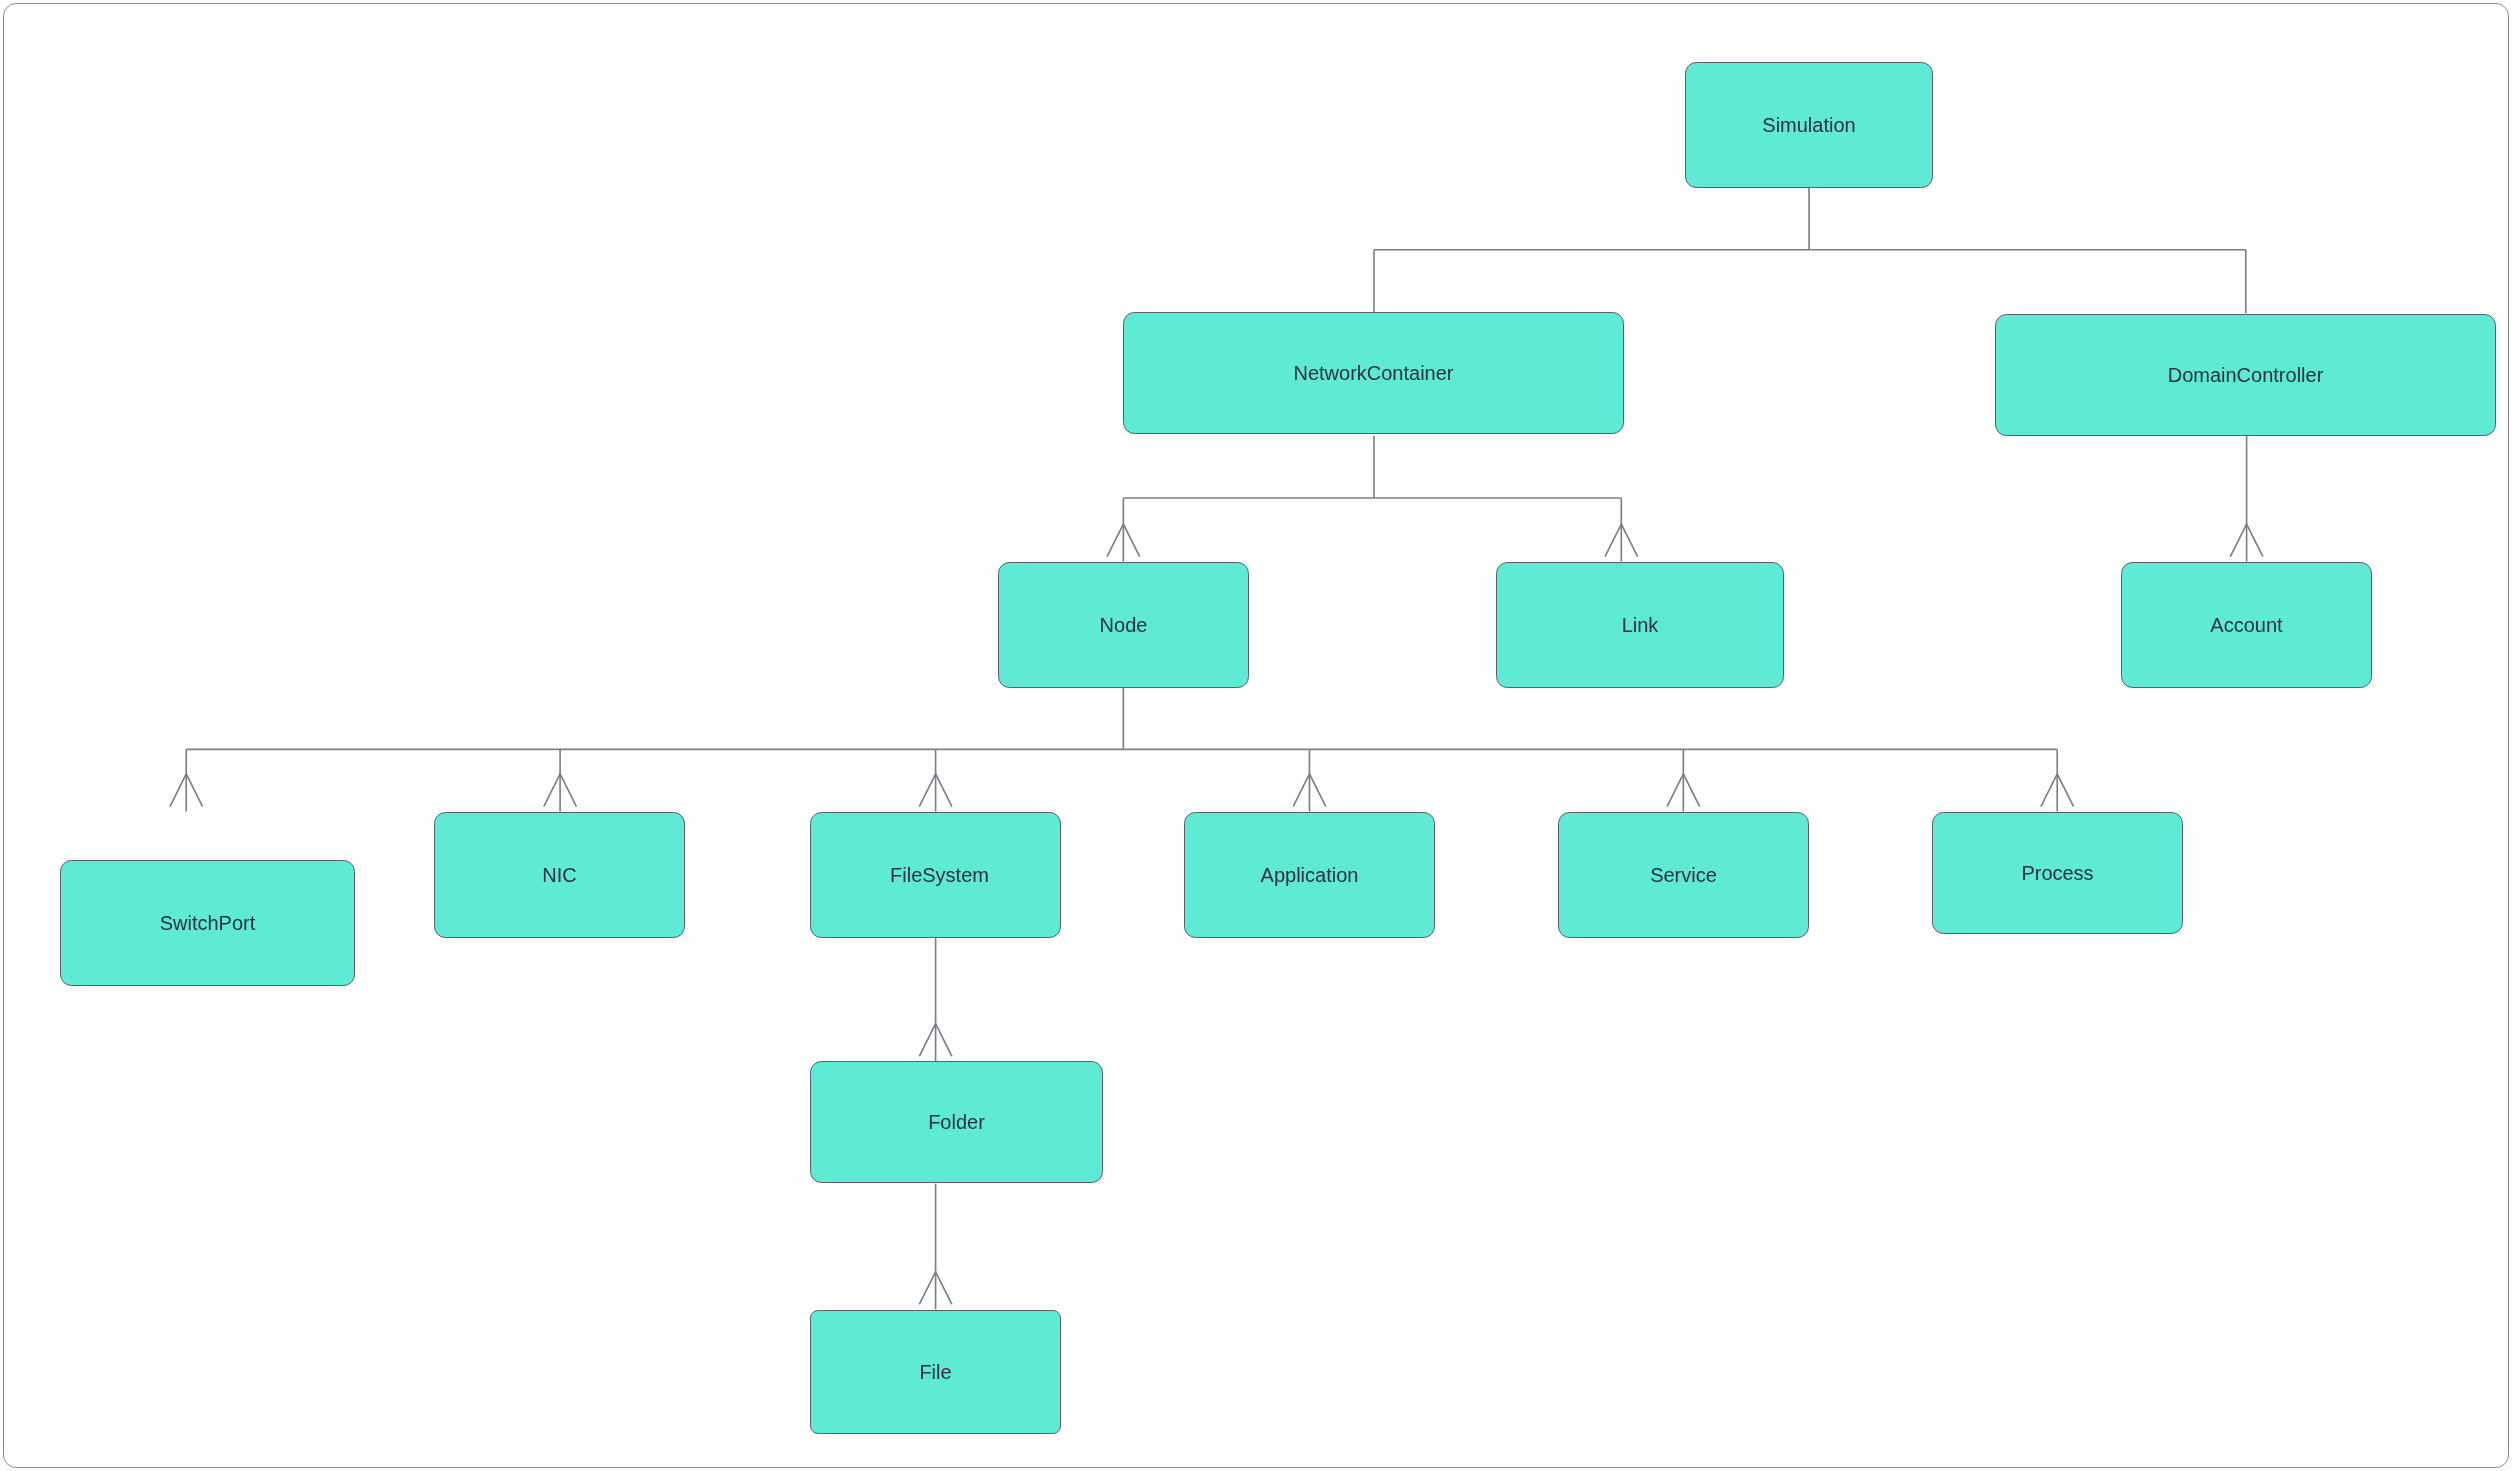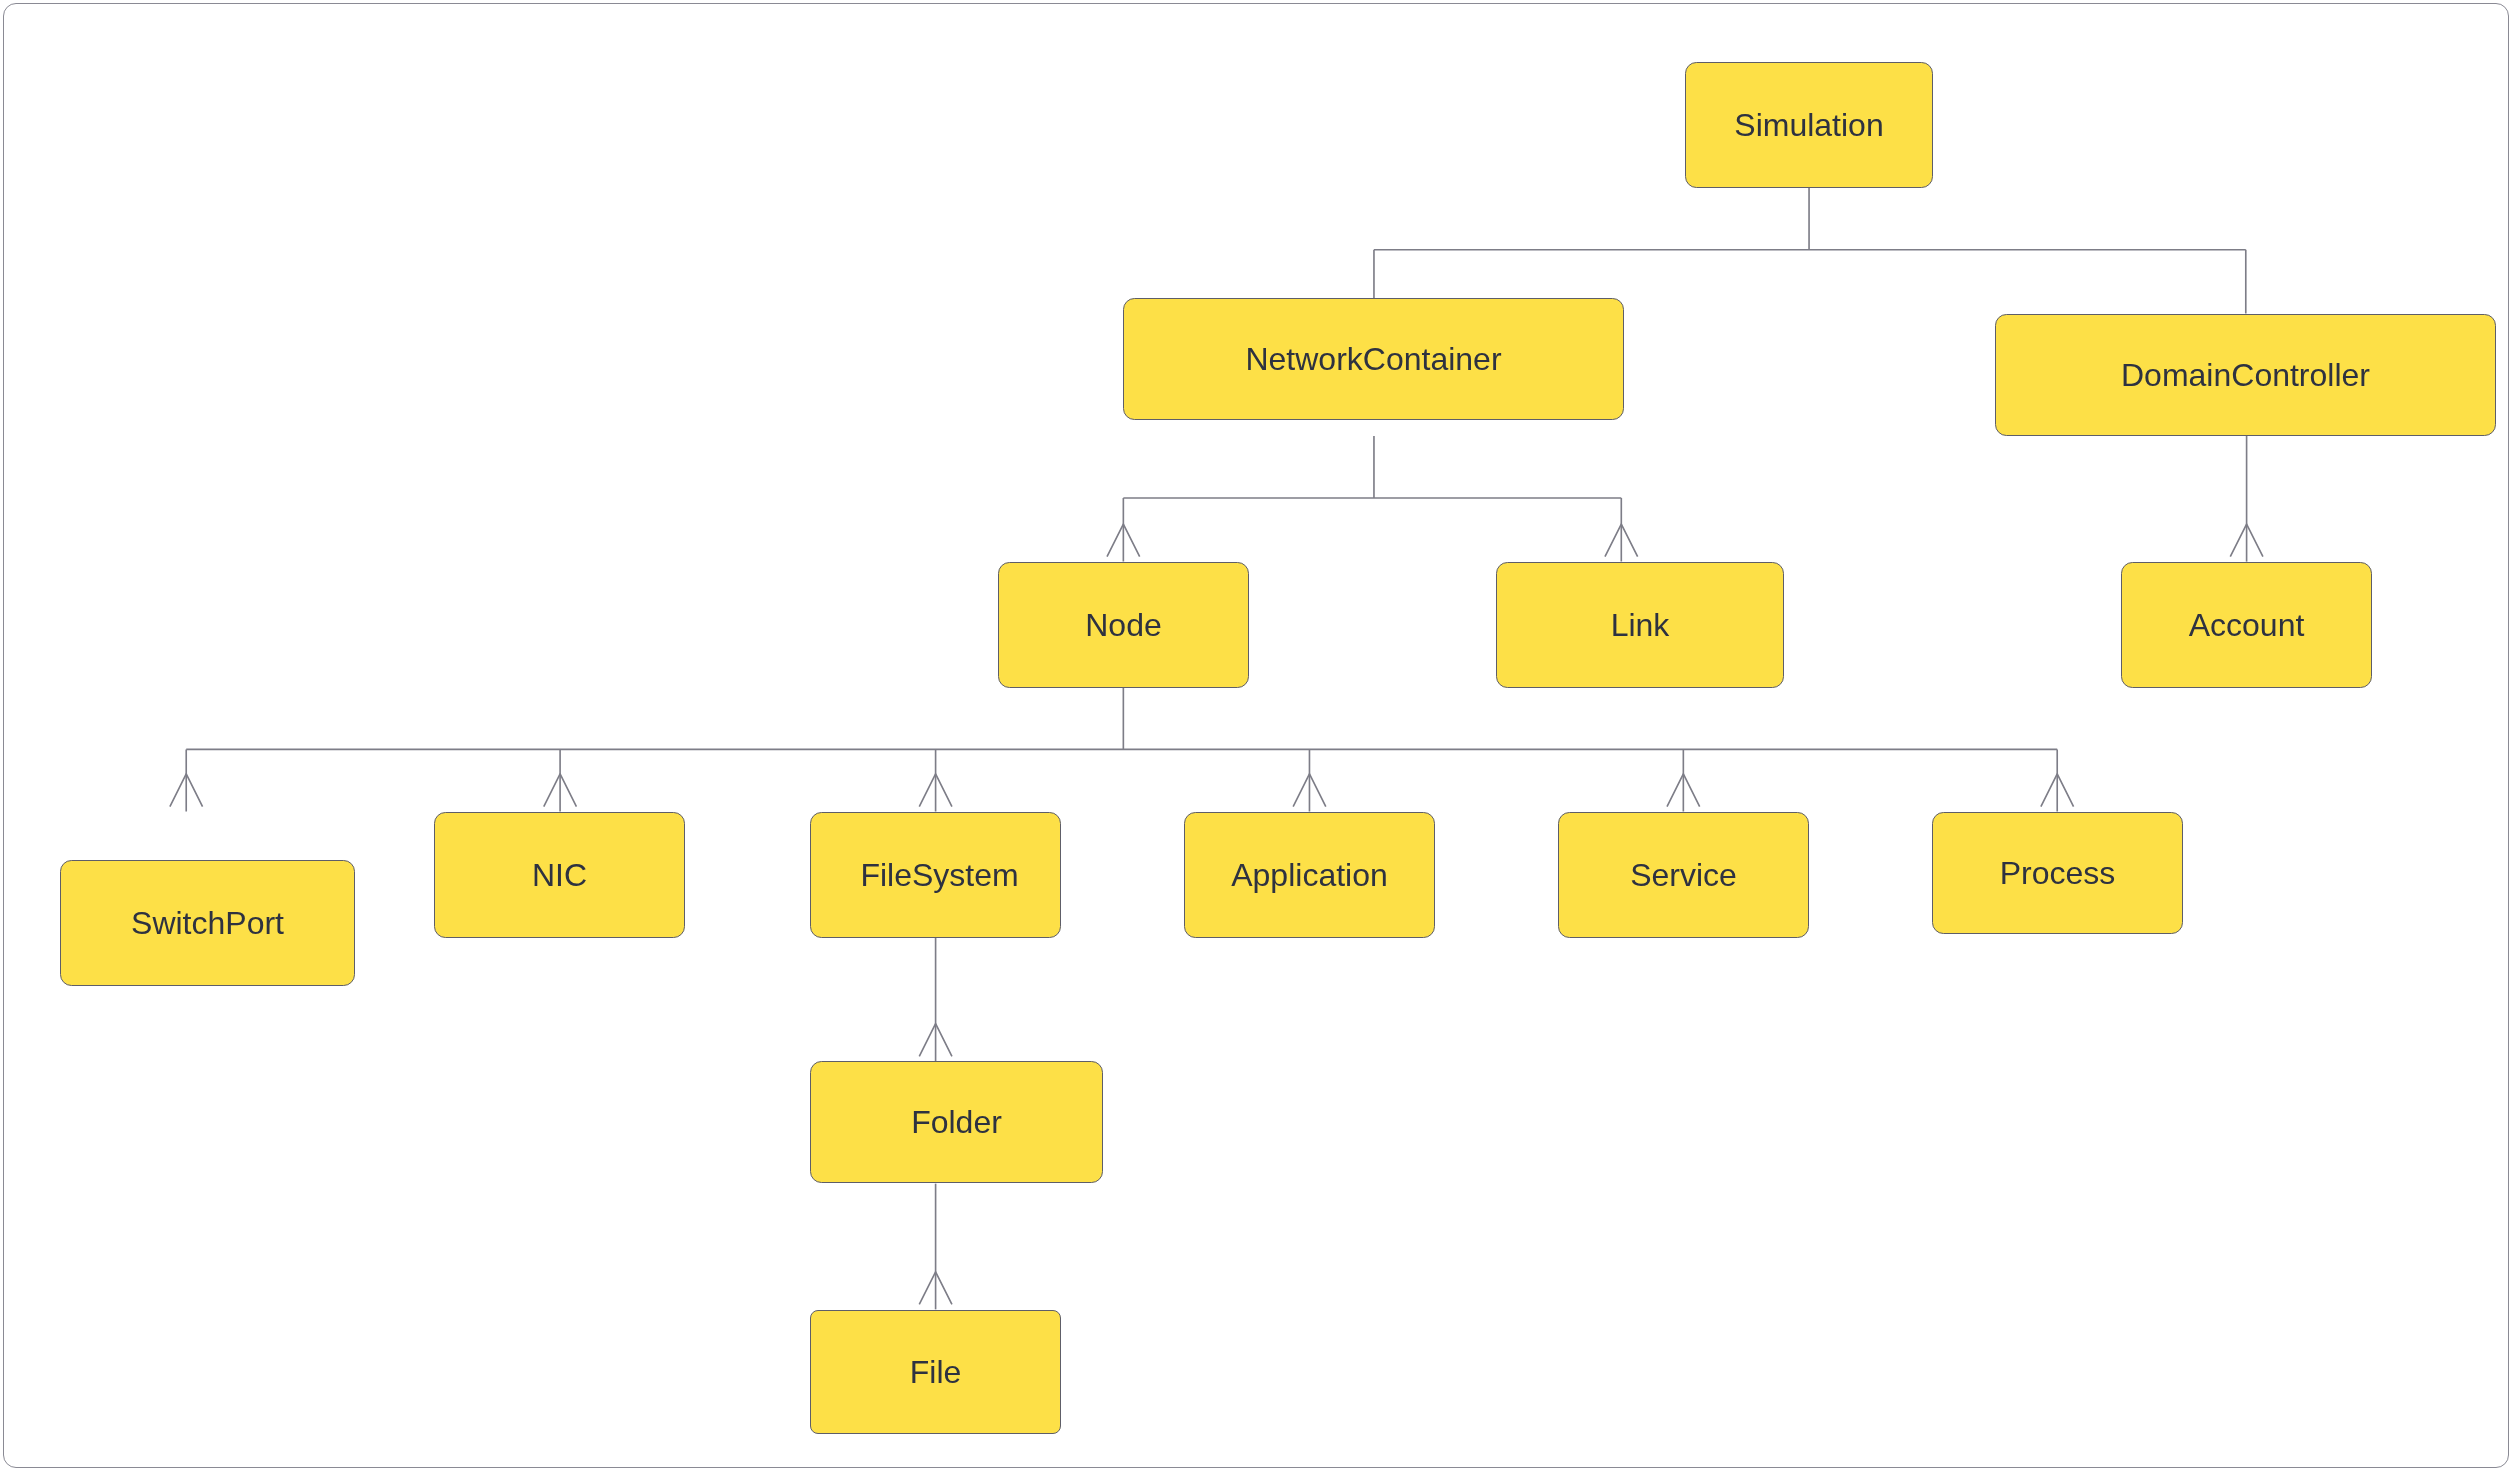--- a/index.html
+++ b/index.html
@@ -20,32 +20,32 @@
   }
   svg.wires {
     position: absolute;
     left: 0; top: 0;
     width: 2512px;
     height: 1471px;
   }
   .dnode {
     position: absolute;
     box-sizing: border-box;
-    background: #fde047;
+    background: #5eead4;
     border: 1.6px solid #5e5e68;
     border-radius: 11.4px;
     display: flex;
     align-items: center;
     justify-content: center;
-    font-size: 32px;
+    font-size: 20px;
     color: #2e3240;
     text-align: center;
   }
   #box-simulation       { left: 1685px; top: 62px;   width: 248px; height: 126px; }
-  #box-networkcontainer { left: 1123px; top: 298px;  width: 501px; height: 122px; }
+  #box-networkcontainer { left: 1123px; top: 312px;  width: 501px; height: 122px; }
   #box-domaincontroller { left: 1995px; top: 314px;  width: 501px; height: 122px; }
   #box-node             { left: 998px; top: 562px;  width: 251px; height: 126px; }
   #box-link             { left: 1496px; top: 562px;  width: 288px; height: 126px; }
   #box-account          { left: 2121px; top: 562px;  width: 251px; height: 126px; }
   #box-switchport       { left: 60px;   top: 860px;  width: 295px; height: 126px; }
   #box-nic              { left: 434px;  top: 812px;  width: 251px; height: 126px; }
   #box-filesystem       { left: 810px;  top: 812px;  width: 251px; height: 126px; padding-left: 8px; }
   #box-application      { left: 1184px; top: 812px;  width: 251px; height: 126px; }
   #box-service          { left: 1558px; top: 812px;  width: 251px; height: 126px; }
   #box-process          { left: 1932px; top: 812px;  width: 251px; height: 122px; }

